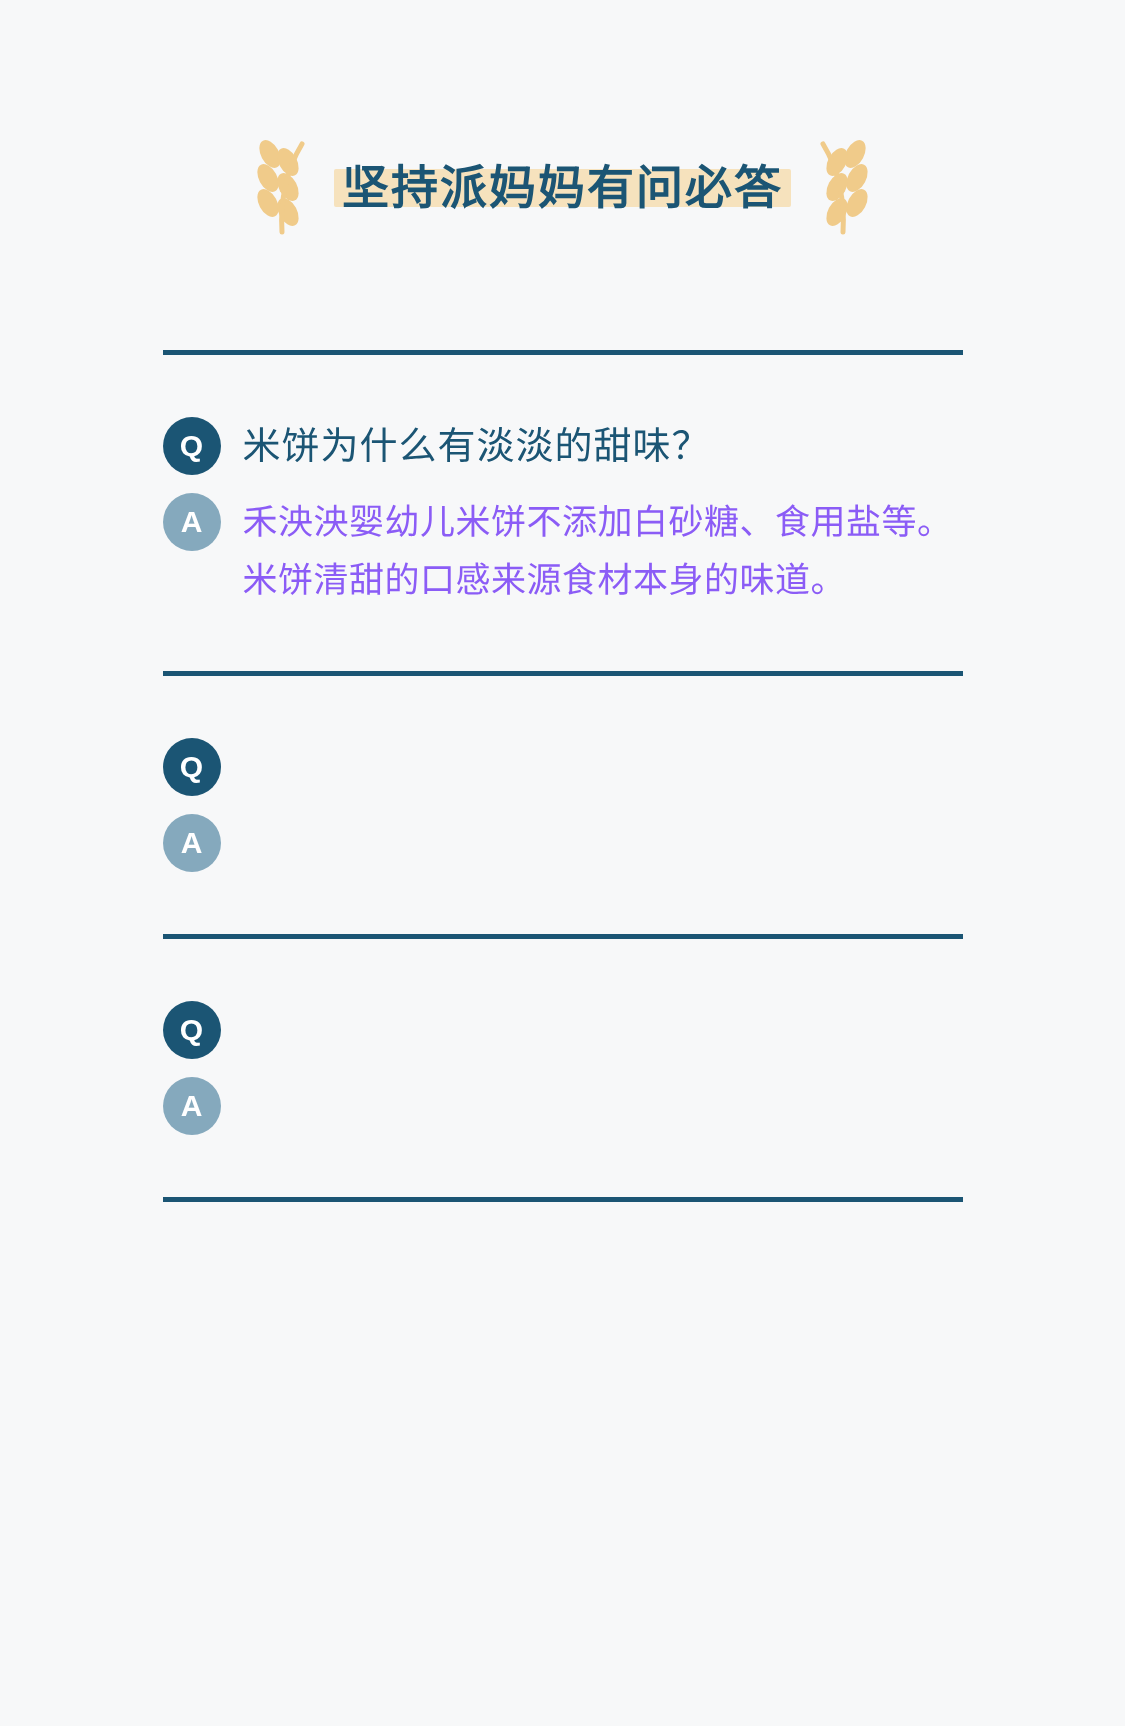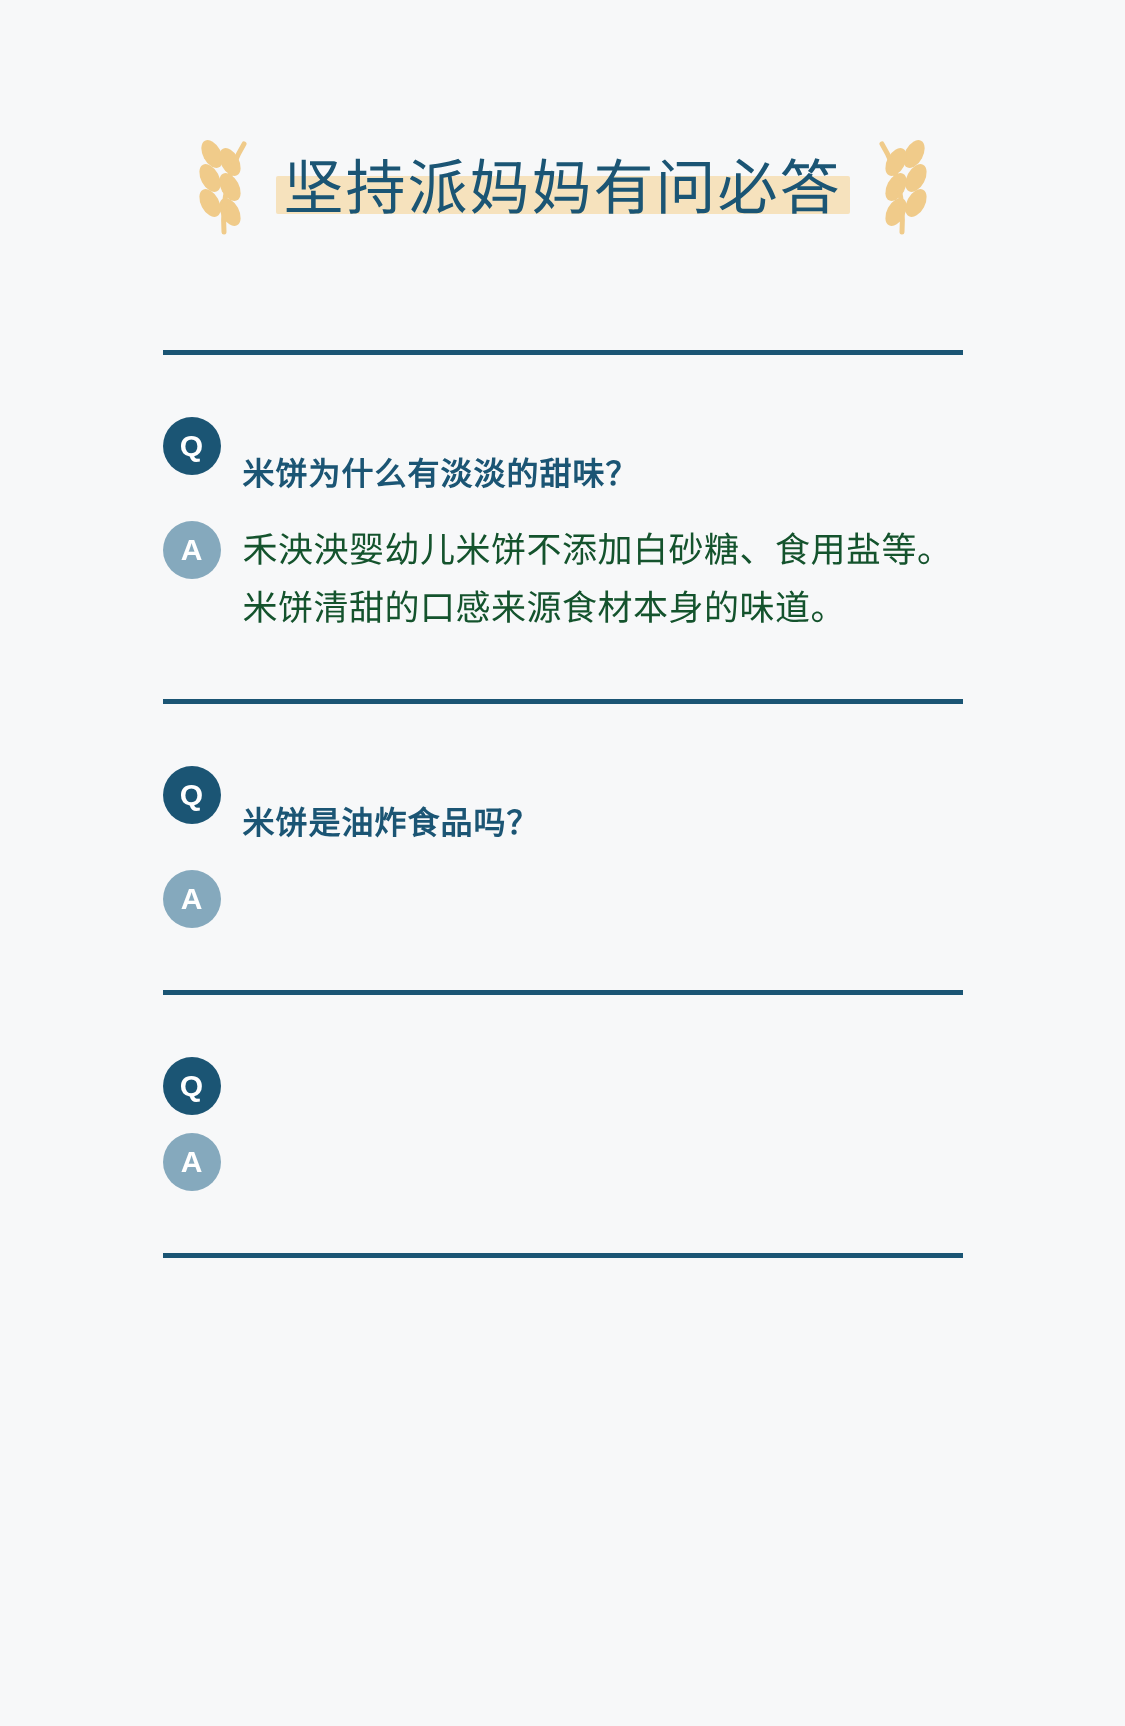--- a/index.html
+++ b/index.html
@@ -49,23 +49,23 @@
     right: 0;
     bottom: 6px;
     height: 38px;
     background: #f6e2bd;
     border-radius: 2px;
     z-index: 0;
   }
   .title {
     position: relative;
     z-index: 1;
-    font-size: 60px;
+    font-size: 47px;
     line-height: 1.05;
-    font-weight: normal;
+    font-weight: bold;
     letter-spacing: 2px;
     color: #1b5574;
     white-space: nowrap;
   }
   .leaf {
     width: 74px;
     height: 96px;
     flex: 0 0 auto;
   }
   .leaf svg { display: block; }
@@ -106,31 +106,30 @@
     justify-content: center;
     font-size: 30px;
     font-weight: bold;
     color: #ffffff;
     font-family: "Liberation Sans", sans-serif;
   }
   .badge-q { background: #1b5574; }
   .badge-a { background: #85a9bd; }
 
   .question-text {
-    font-size: 32px;
-    font-weight: bold;
+    font-size: 38px;
+    font-weight: normal;
     line-height: 58px;
     color: #1b5574;
     letter-spacing: 1px;
-    margin-top: 28px;
   }
   .answer-text {
     font-size: 35px;
     line-height: 58px;
-    color: #14532d;
+    color: #8b5cf6;
     letter-spacing: 0.5px;
     max-width: 740px;
   }
 
   .spacer-top { height: 92px; }
 </style>
 </head>
 <body>
 
 <div class="page">
@@ -189,21 +188,20 @@
         <span class="badge badge-a">A</span>
         <span class="answer-text">禾泱泱婴幼儿米饼不添加白砂糖、食用盐等。米饼清甜的口感来源食材本身的味道。</span>
       </div>
     </div>
 
     <div class="divider"></div>
 
     <div class="qa-block">
       <div class="qa-row">
         <span class="badge badge-q">Q</span>
-        <span class="question-text">米饼是油炸食品吗？</span>
       </div>
       <div class="qa-row">
         <span class="badge badge-a">A</span>
       </div>
     </div>
 
     <div class="divider"></div>
 
     <div class="qa-block">
       <div class="qa-row">

